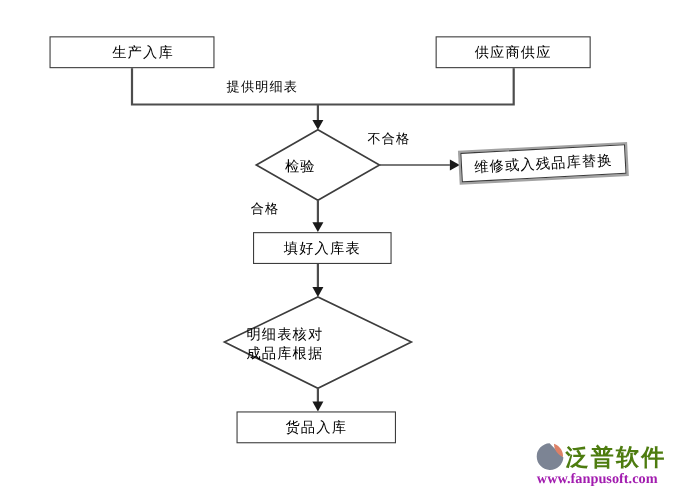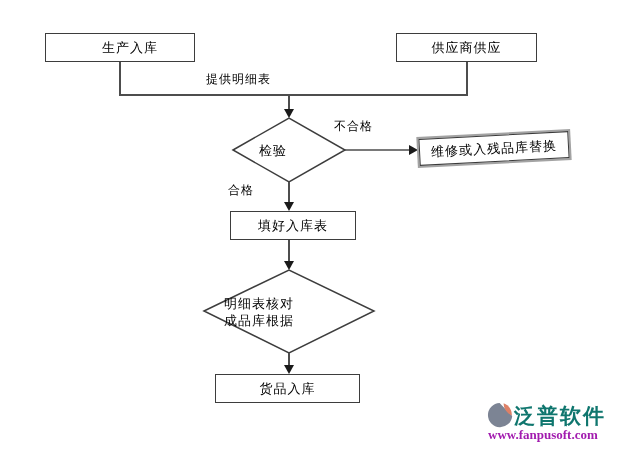--- a/index.html
+++ b/index.html
@@ -42,21 +42,21 @@
     letter-spacing: 1px;
     text-align: left;
     line-height: 17px;
     white-space: nowrap;
   }
   .logo { position: absolute; left: 487px; top: 400px; width: 130px; height: 46px; }
   .logo-icon { position: absolute; left: 0; top: 1px; }
   .brand-name {
     position: absolute; left: 27px; top: 2px;
     font-size: 21px; font-weight: bold; letter-spacing: 2px;
-    color: #0f766e; white-space: nowrap;
+    color: #4d7c0f; white-space: nowrap;
   }
   .brand-url {
     position: absolute; left: 1px; top: 27px;
     font-family: "Liberation Serif", "DejaVu Serif", serif;
     font-size: 13px; font-weight: bold;
     color: #a21caf; white-space: nowrap;
   }
 </style>
 </head>
 <body>

